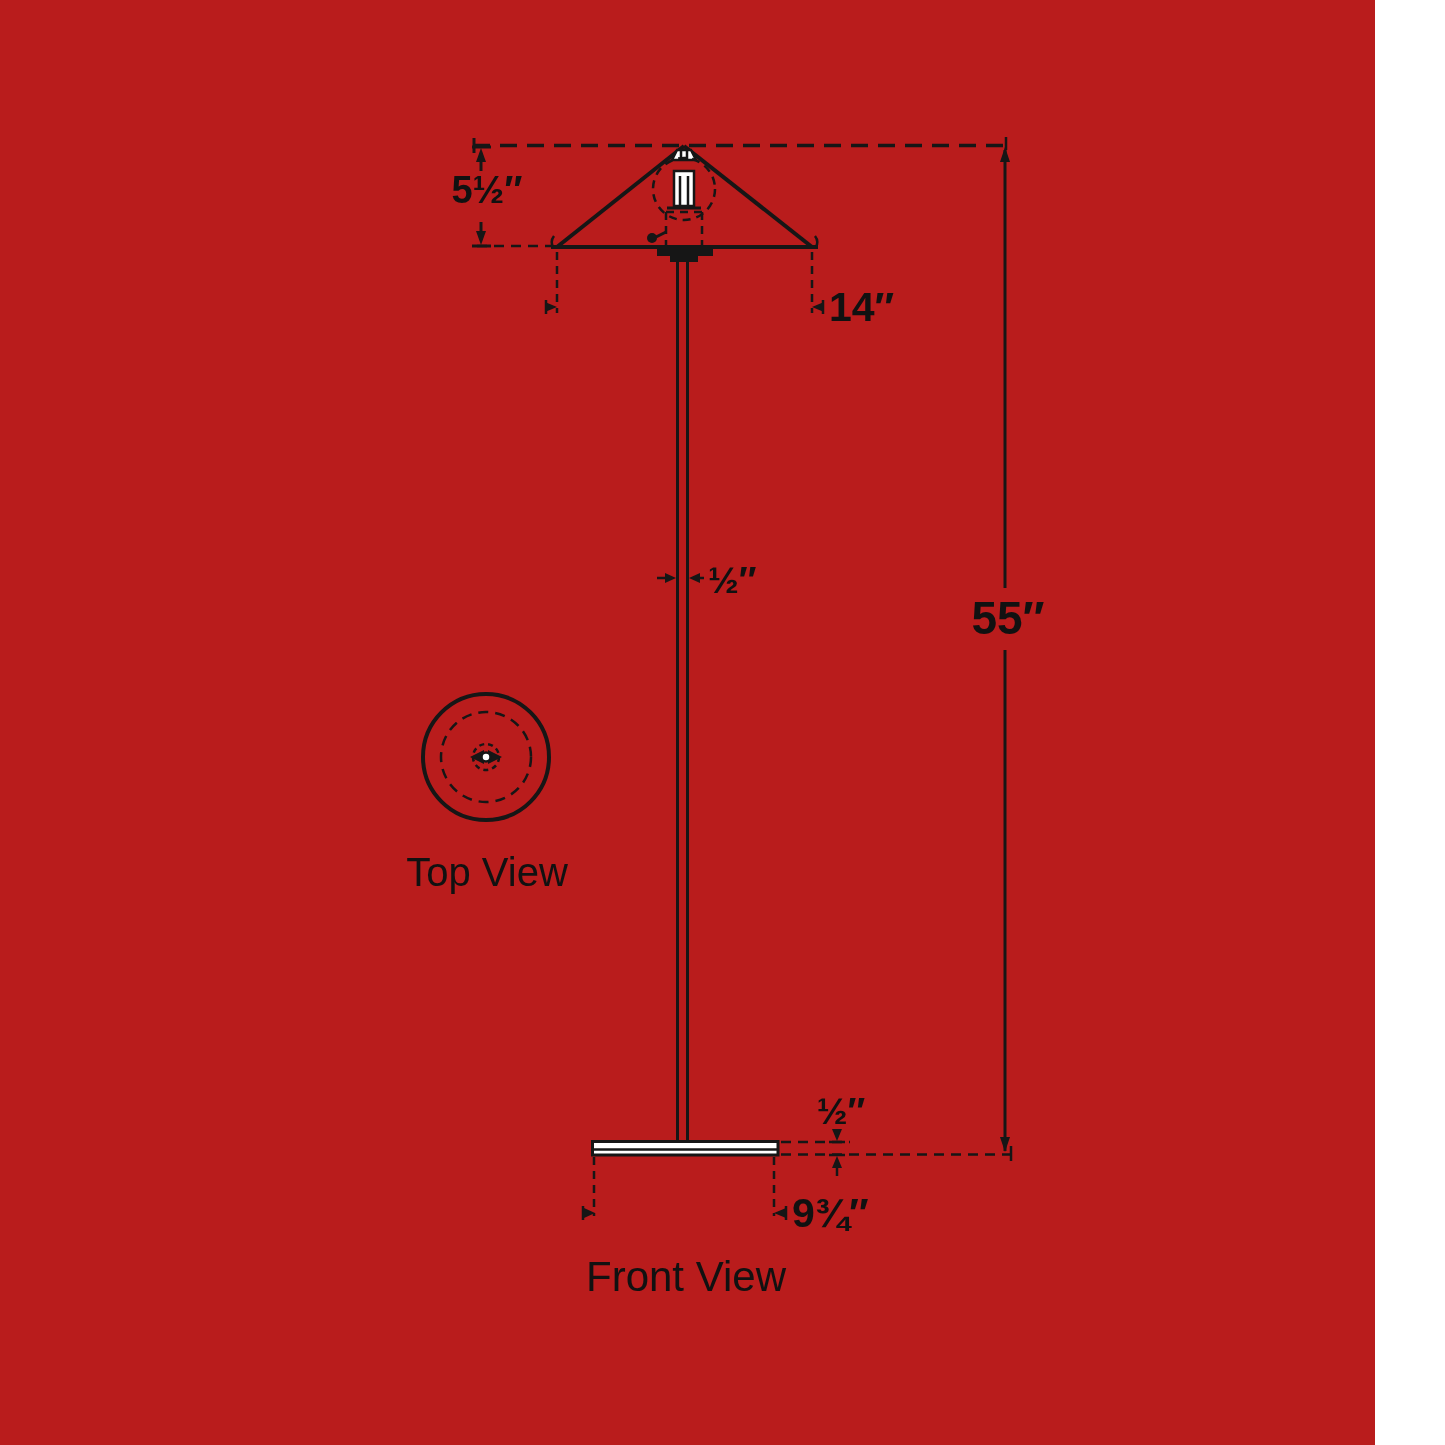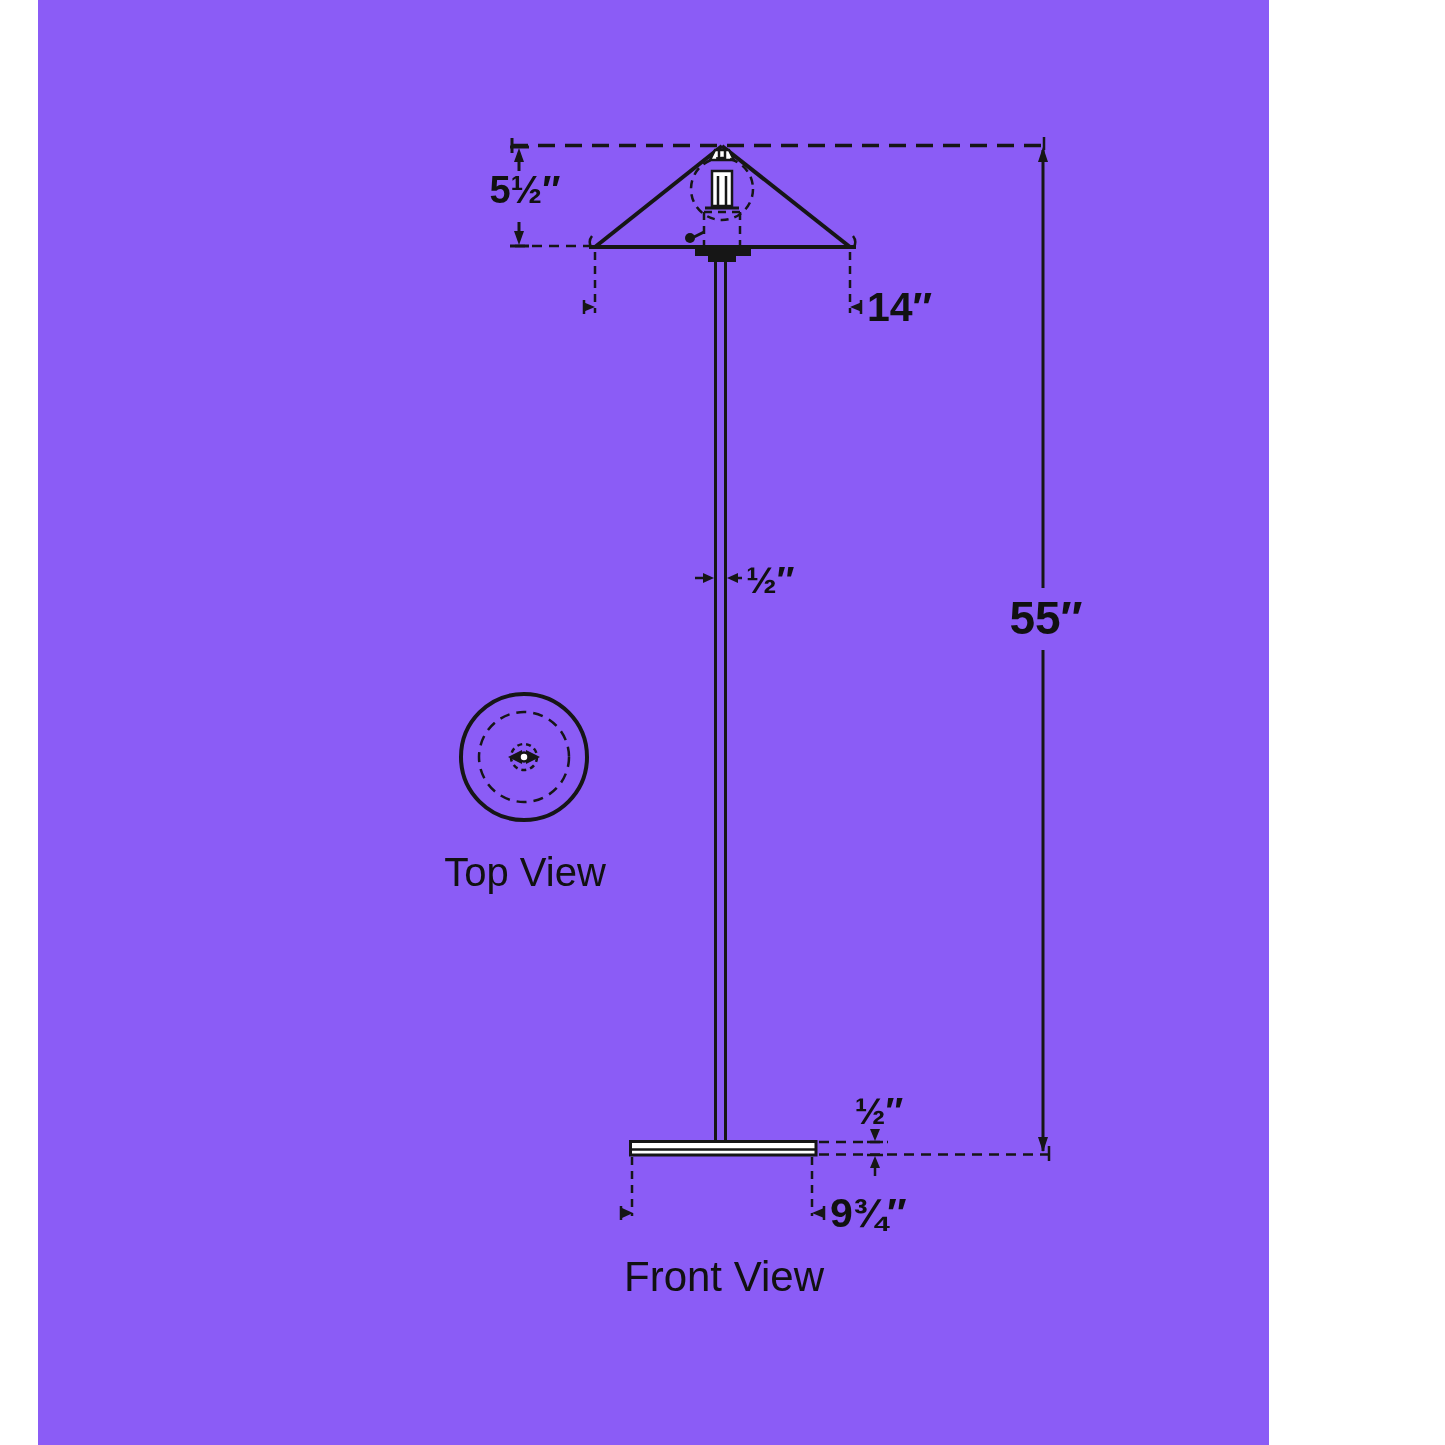--- a/index.html
+++ b/index.html
@@ -5,25 +5,24 @@
   html, body {
     margin: 0;
     padding: 0;
     background: #ffffff;
     width: 1445px;
     height: 1445px;
     font-family: "Liberation Sans", sans-serif;
   }
   .canvas {
     position: relative;
-    width: 1231px;
+    width: 1375px;
     height: 1445px;
-    background: #8b5cf6;
+    background: #b91c1c;
     overflow: hidden;
-    margin-left: 38px;
   }
   svg { display: block; }
   .ln {
     stroke: #161616;
     fill: none;
     stroke-width: 3;
     stroke-linecap: butt;
   }
   .ln-thick { stroke-width: 4; }
   .ln-thin { stroke-width: 2.5; }

